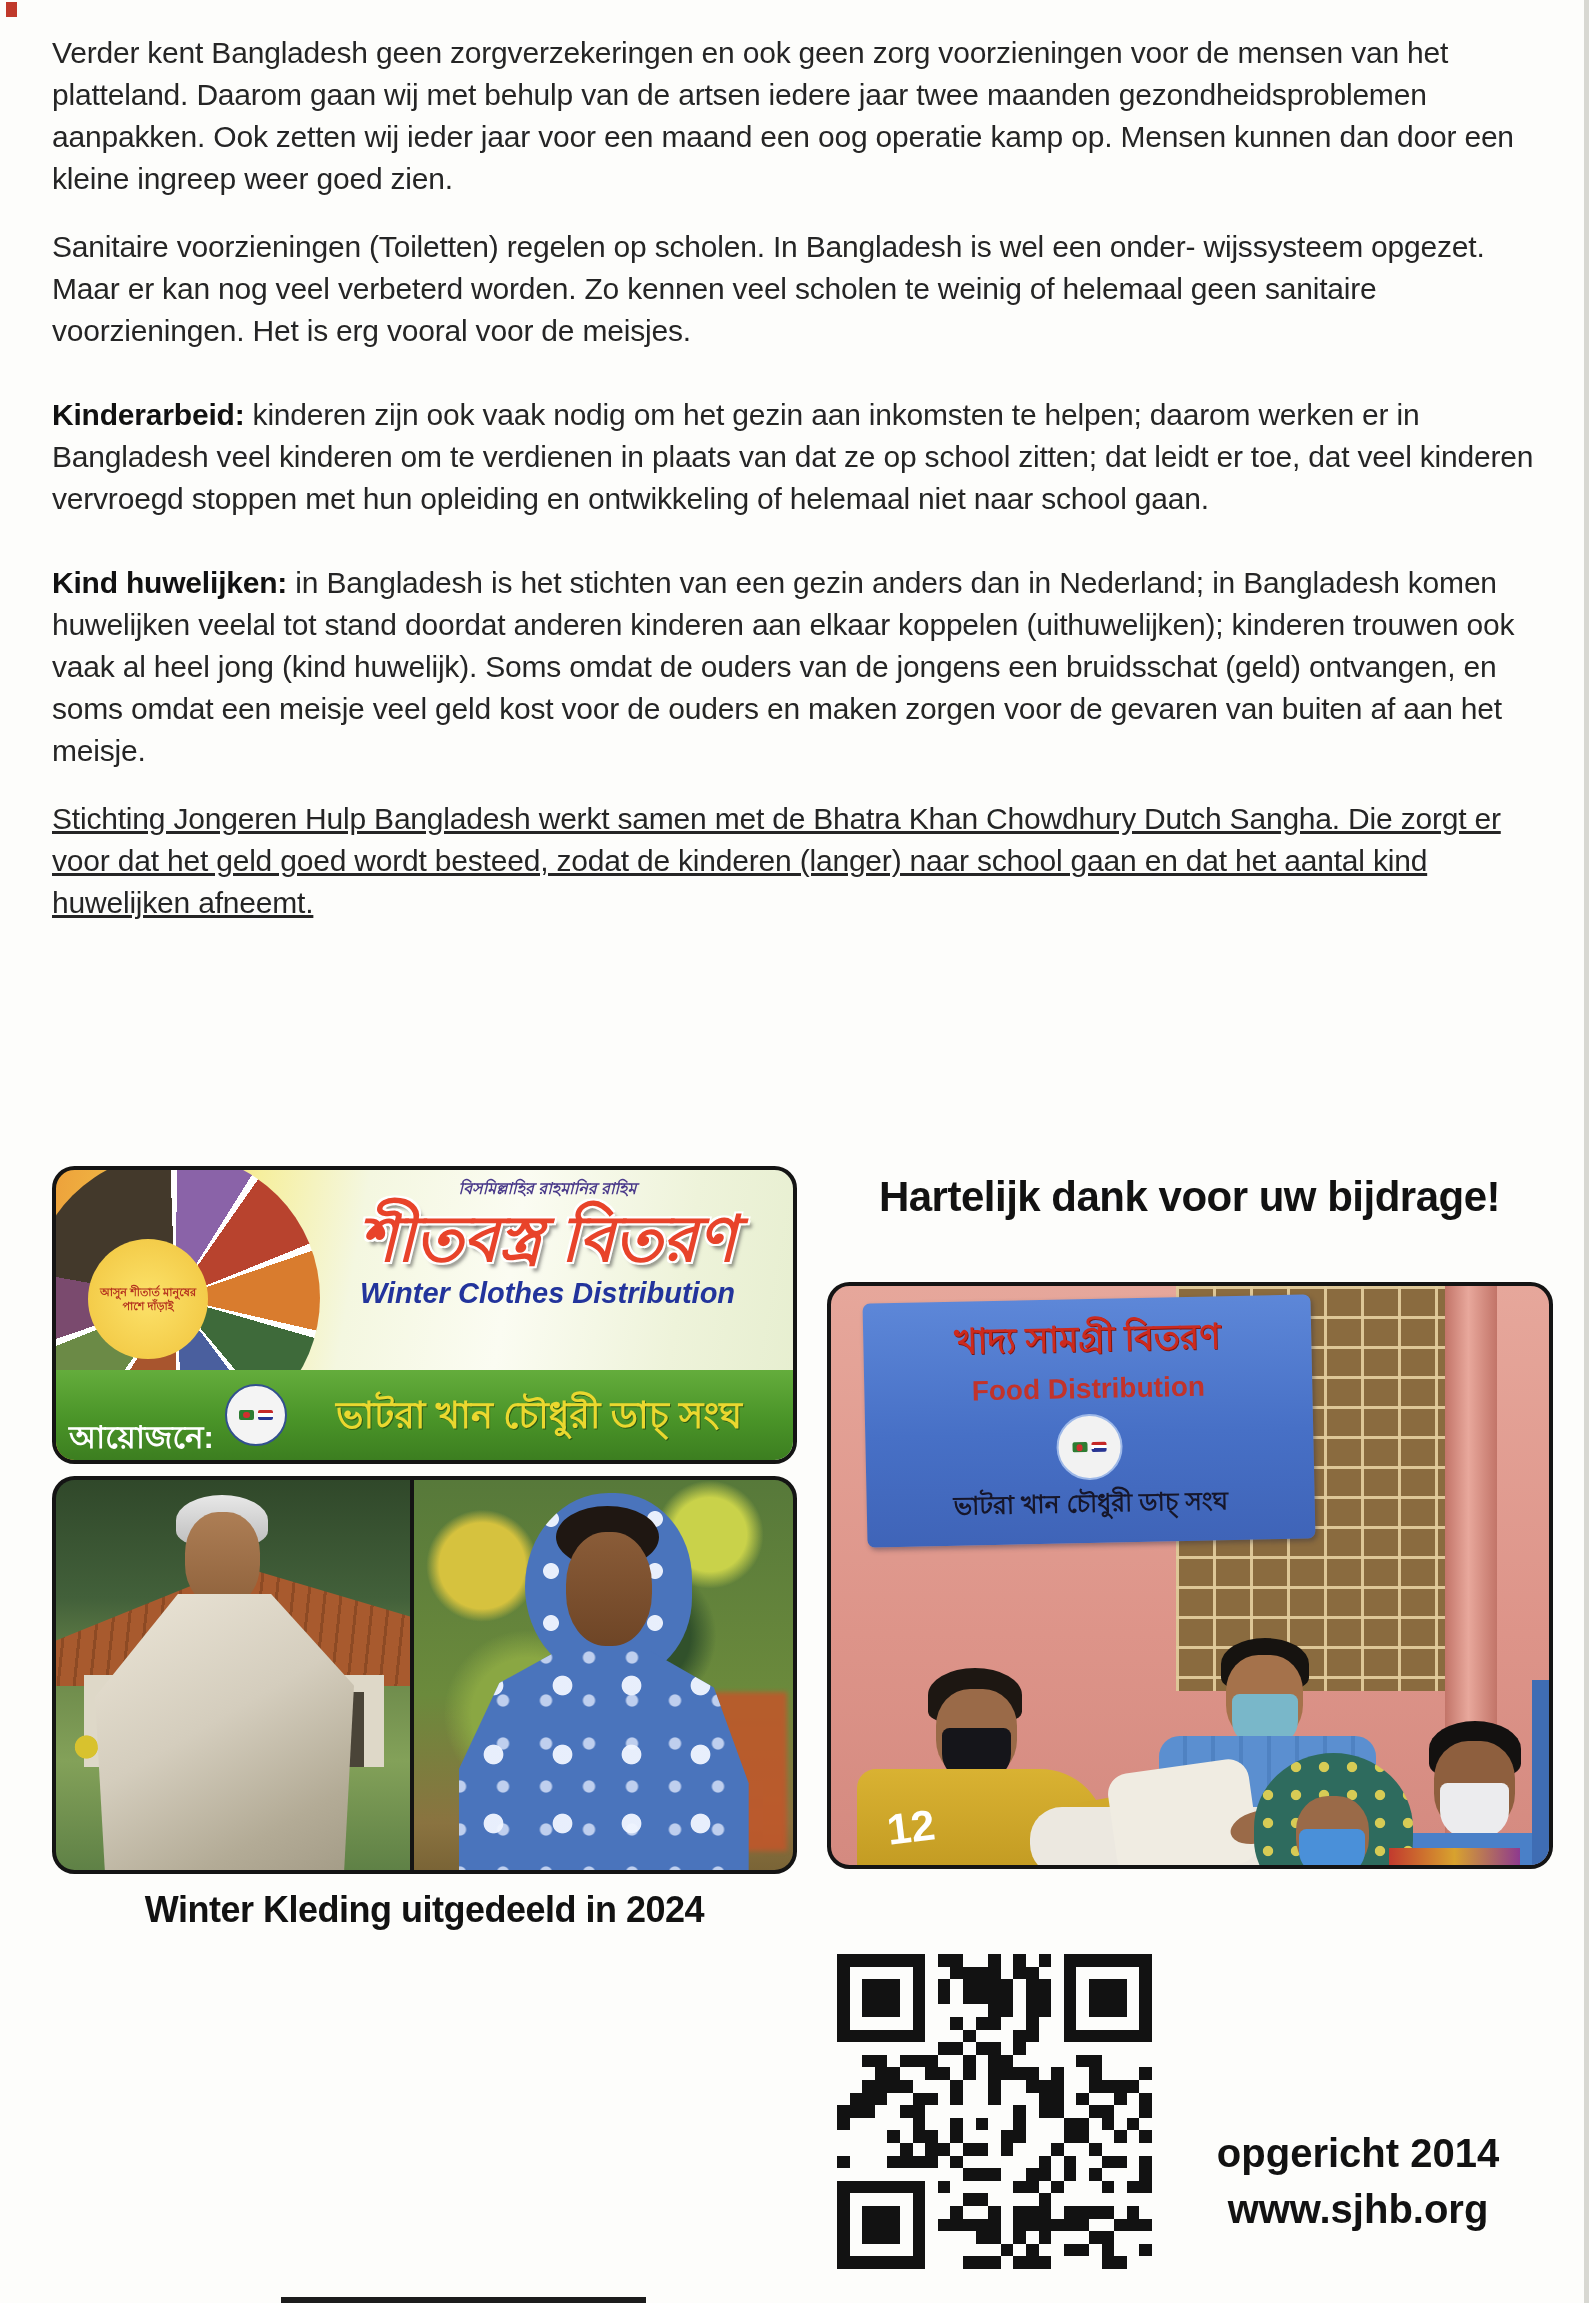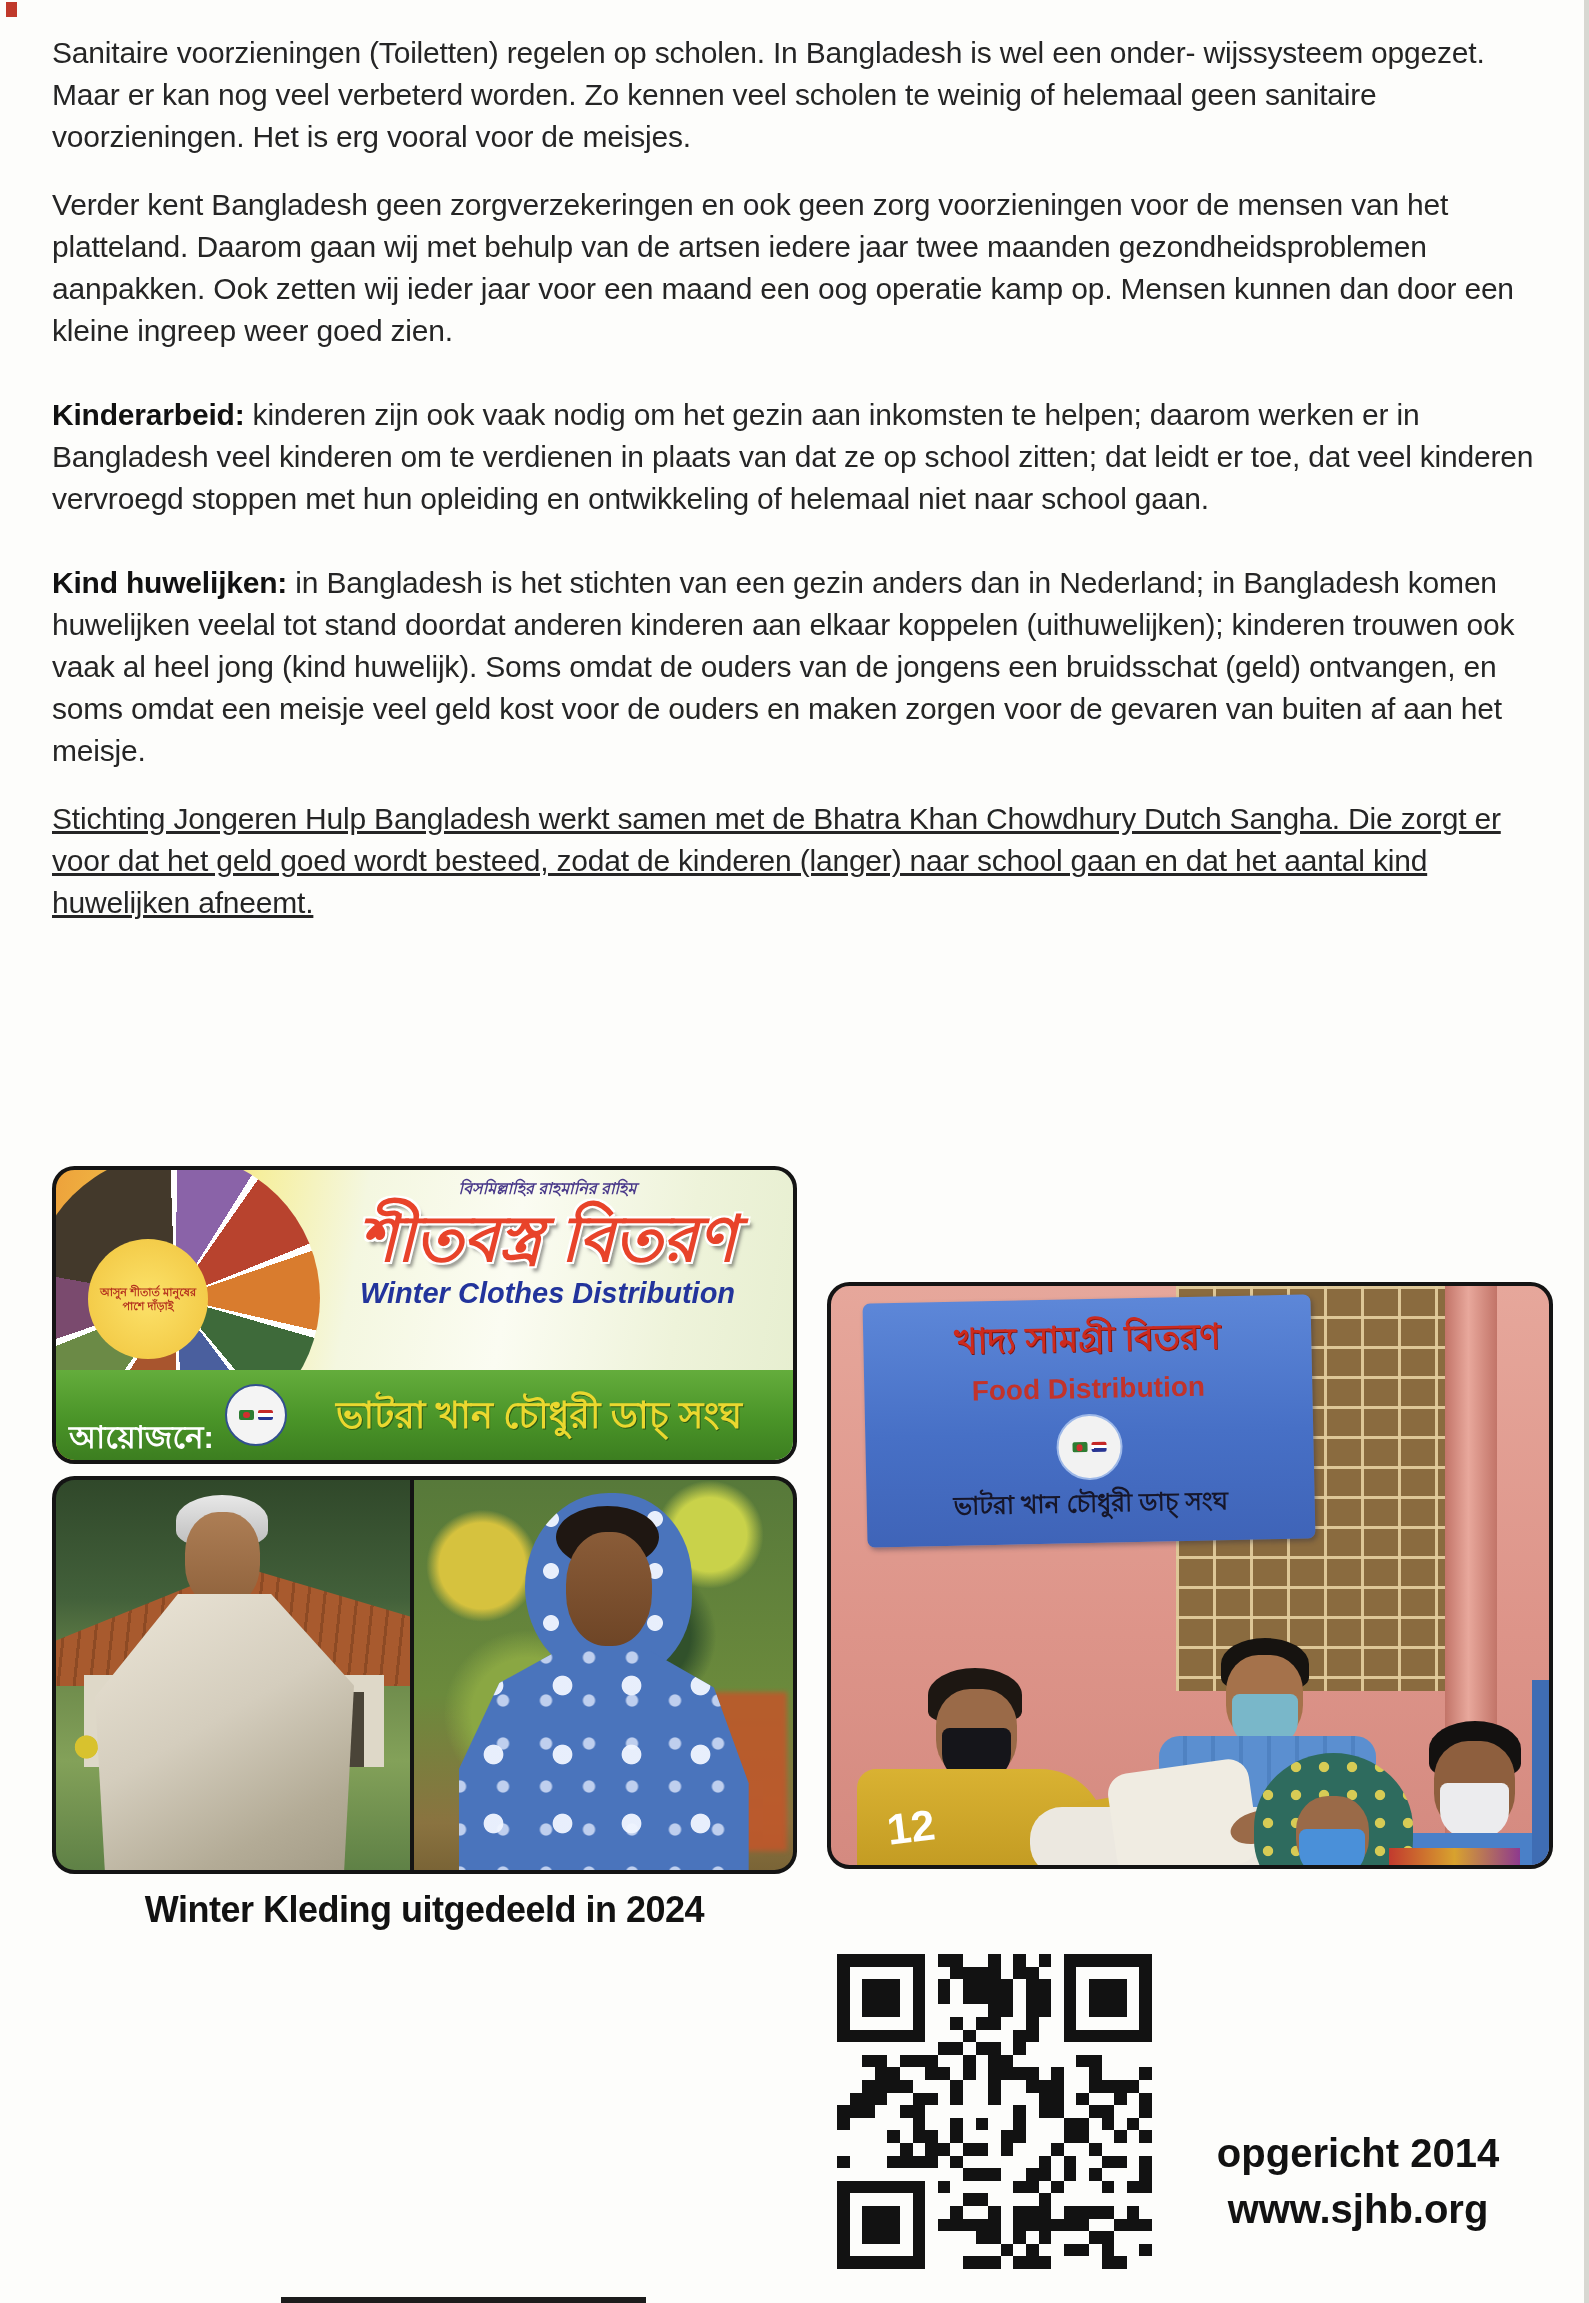--- a/index.html
+++ b/index.html
@@ -154,22 +154,22 @@
   .artifact-strip{position:absolute;left:281px;bottom:0;width:365px;height:7.5px;background:#1c1c1c;}
   .artifact-red{position:absolute;left:5.6px;top:1.9px;width:11.2px;height:15px;background:#c0392b;}
   .artifact-edge{position:absolute;right:0;top:0;width:4.7px;height:100%;background:#d8d8d2;}
 </style>
 </head>
 <body>
 
 <div class="page">
 
   <div class="text-block">
+    <p>Verder kent Bangladesh geen zorgverzekeringen en ook geen zorg voorzieningen voor de mensen van het platteland. Daarom gaan wij met behulp van de artsen iedere jaar twee maanden gezondheidsproblemen aanpakken. Ook zetten wij ieder jaar voor een maand een oog operatie kamp op. Mensen kunnen dan door een kleine ingreep weer goed zien.</p>
     <p>Sanitaire voorzieningen (Toiletten) regelen op scholen. In Bangladesh is wel een onder- wijssysteem opgezet. Maar er kan nog veel verbeterd worden. Zo kennen veel scholen te weinig of helemaal geen sanitaire voorzieningen. Het is erg vooral voor de meisjes.</p>
-    <p>Verder kent Bangladesh geen zorgverzekeringen en ook geen zorg voorzieningen voor de mensen van het platteland. Daarom gaan wij met behulp van de artsen iedere jaar twee maanden gezondheidsproblemen aanpakken. Ook zetten wij ieder jaar voor een maand een oog operatie kamp op. Mensen kunnen dan door een kleine ingreep weer goed zien.</p>
     <p class="spaced"><span class="lead">Kinderarbeid:</span> <span>kinderen zijn ook vaak nodig om het gezin aan inkomsten te helpen; daarom werken er in Bangladesh veel kinderen om te verdienen in plaats van dat ze op school zitten; dat leidt er toe, dat veel kinderen vervroegd stoppen met hun opleiding en ontwikkeling of helemaal niet naar school gaan.</span></p>
     <p class="spaced"><span class="lead">Kind huwelijken:</span> <span>in Bangladesh is het stichten van een gezin anders dan in Nederland; in Bangladesh komen huwelijken veelal tot stand doordat anderen kinderen aan elkaar koppelen (uithuwelijken); kinderen trouwen ook vaak al heel jong (kind huwelijk). Soms omdat de ouders van de jongens een bruidsschat (geld) ontvangen, en soms omdat een meisje veel geld kost voor de ouders en maken zorgen voor de gevaren van buiten af aan het meisje.</span></p>
     <p class="small-gap">Stichting Jongeren Hulp Bangladesh werkt samen met de Bhatra Khan Chowdhury Dutch Sangha. Die zorgt er voor dat het geld goed wordt besteed, zodat de kinderen (langer) naar school gaan en dat het aantal kind huwelijken afneemt.</p>
   </div>
 
   <div class="card poster-card">
     <div class="collage">
       <div class="collage-center">আসুন শীতার্ত মানুষের পাশে দাঁড়াই</div>
     </div>
     <div class="poster-text">
@@ -205,20 +205,21 @@
     <div class="photo-divider"></div>
     <div class="photo photo-woman">
       <div class="orange-hut"></div>
       <div class="woman-hood"></div>
       <div class="woman-hair"></div>
       <div class="woman-face"></div>
       <div class="woman-shawl"></div>
     </div>
   </div>
 
+  <div class="thanks">Hartelijk dank voor uw bijdrage!</div>
 
   <div class="card food-card">
     <div class="lattice"></div>
     <div class="pipe"></div>
     <div class="banner">
       <div class="banner-title-bn">খাদ্য সামগ্রী বিতরণ</div>
       <div class="banner-title-en">Food Distribution</div>
       <div class="banner-logo">
         <span class="flag flag-bd"></span>
         <span class="flag flag-nl"></span>

